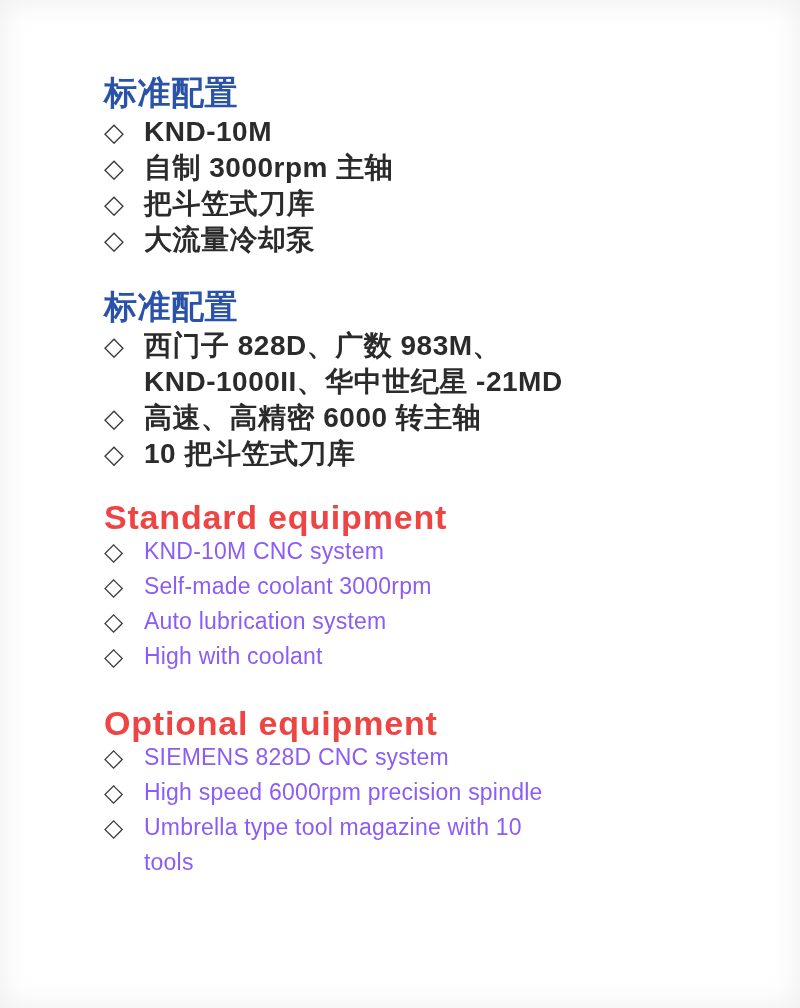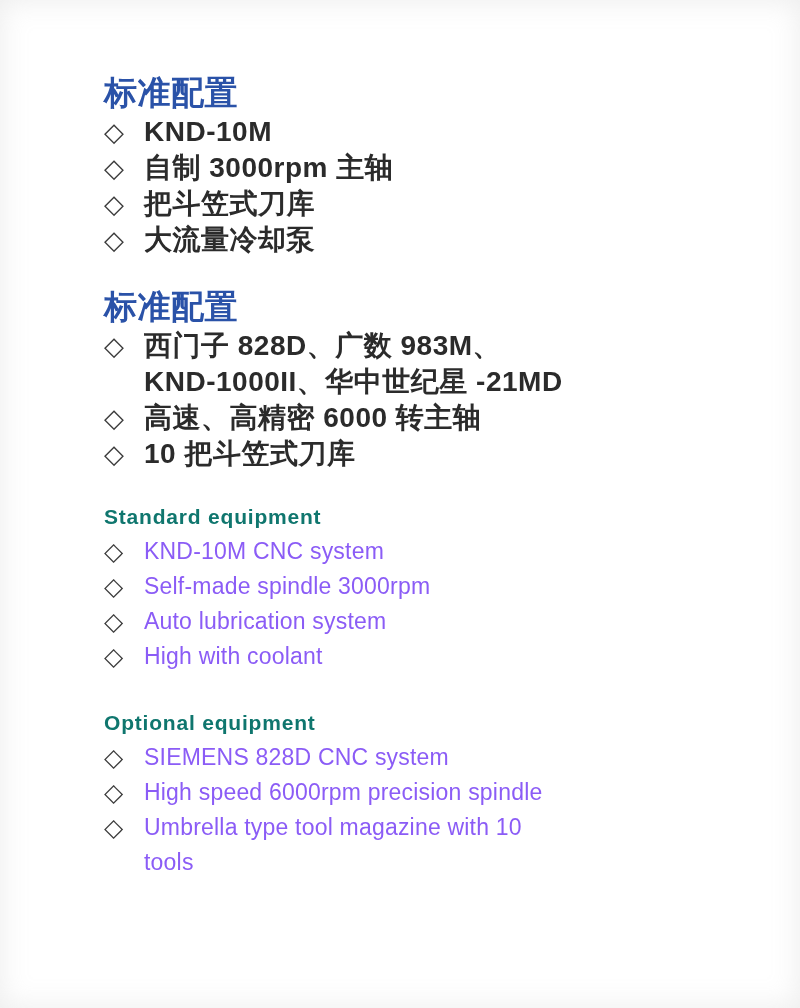--- a/index.html
+++ b/index.html
@@ -30,23 +30,23 @@
     padding: 0;
     font-weight: bold;
     letter-spacing: 0.5px;
   }
   .section-zh .heading {
     font-size: 33px;
     line-height: 42px;
     color: #2a52a8;
   }
   .section-en .heading {
-    font-size: 21px;
+    font-size: 34px;
     line-height: 34px;
-    color: #0f766e;
+    color: #ef4444;
     letter-spacing: 0.8px;
   }
 
   .item {
     display: flex;
     align-items: flex-start;
   }
   .bullet {
     flex: 0 0 40px;
     color: #3c3c3c;
@@ -139,21 +139,21 @@
       <h2 class="heading">Standard equipment</h2>
       <div class="item">
         <span class="bullet">◇</span>
         <div class="item-text">
           <div class="item-line">KND-10M CNC system</div>
         </div>
       </div>
       <div class="item">
         <span class="bullet">◇</span>
         <div class="item-text">
-          <div class="item-line">Self-made spindle 3000rpm</div>
+          <div class="item-line">Self-made coolant 3000rpm</div>
         </div>
       </div>
       <div class="item">
         <span class="bullet">◇</span>
         <div class="item-text">
           <div class="item-line">Auto lubrication system</div>
         </div>
       </div>
       <div class="item">
         <span class="bullet">◇</span>

